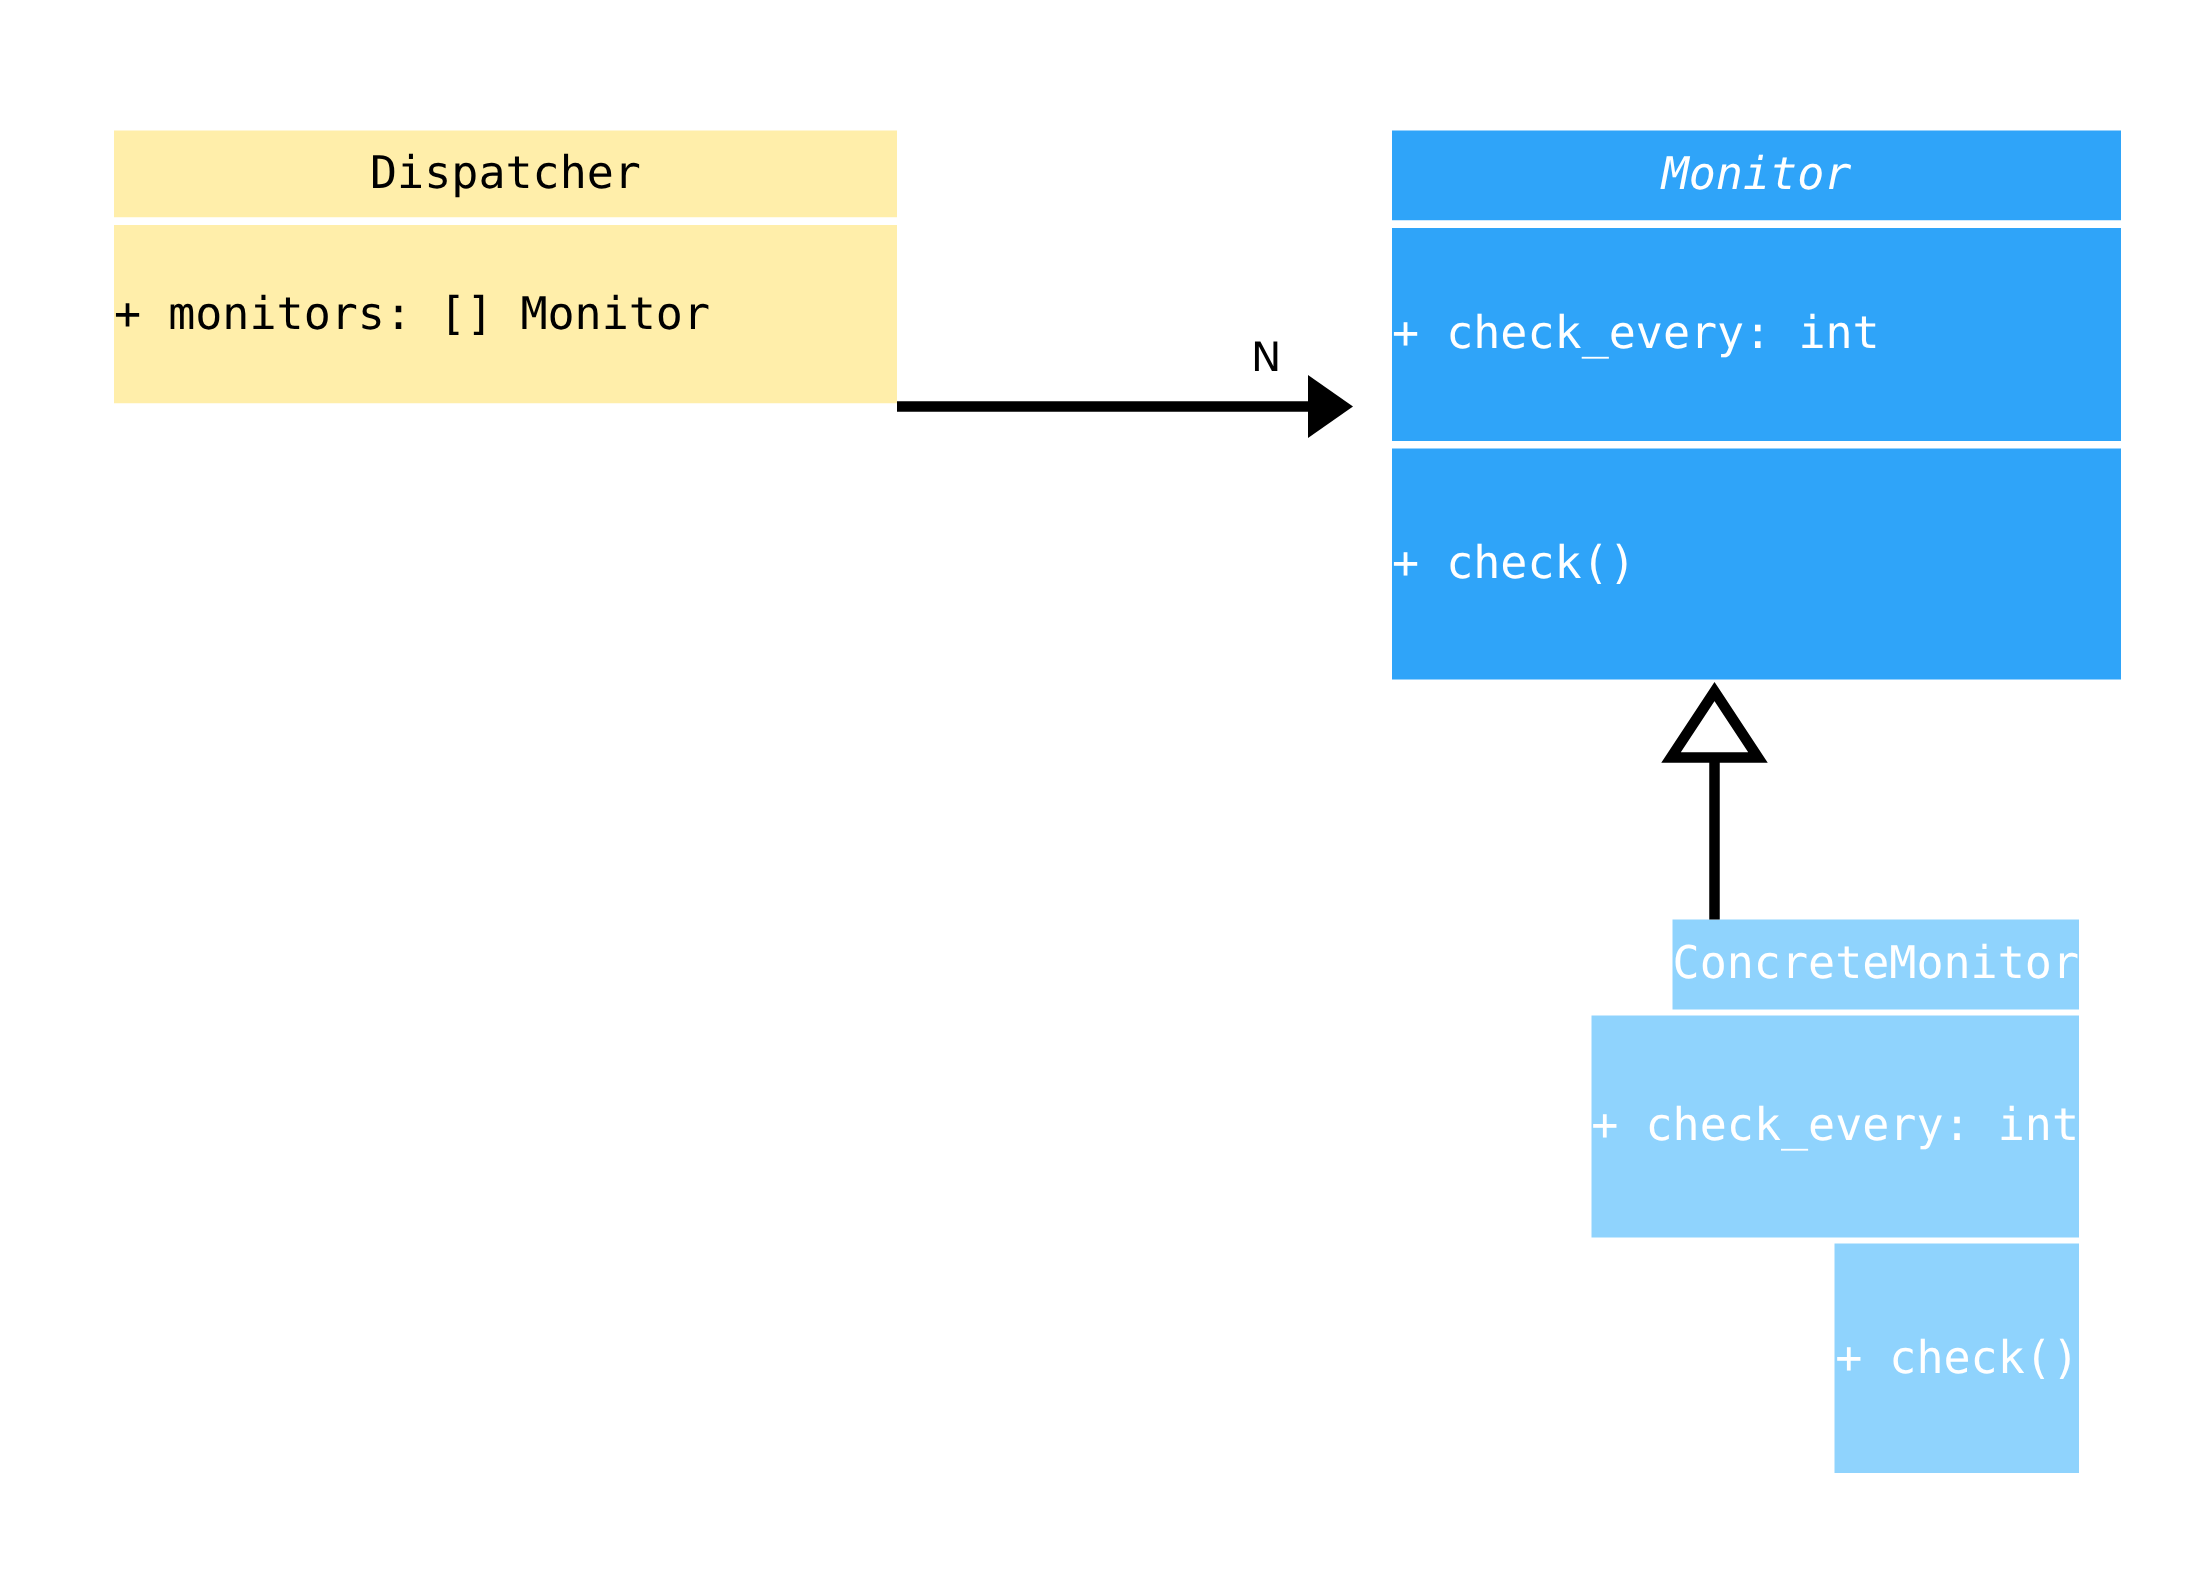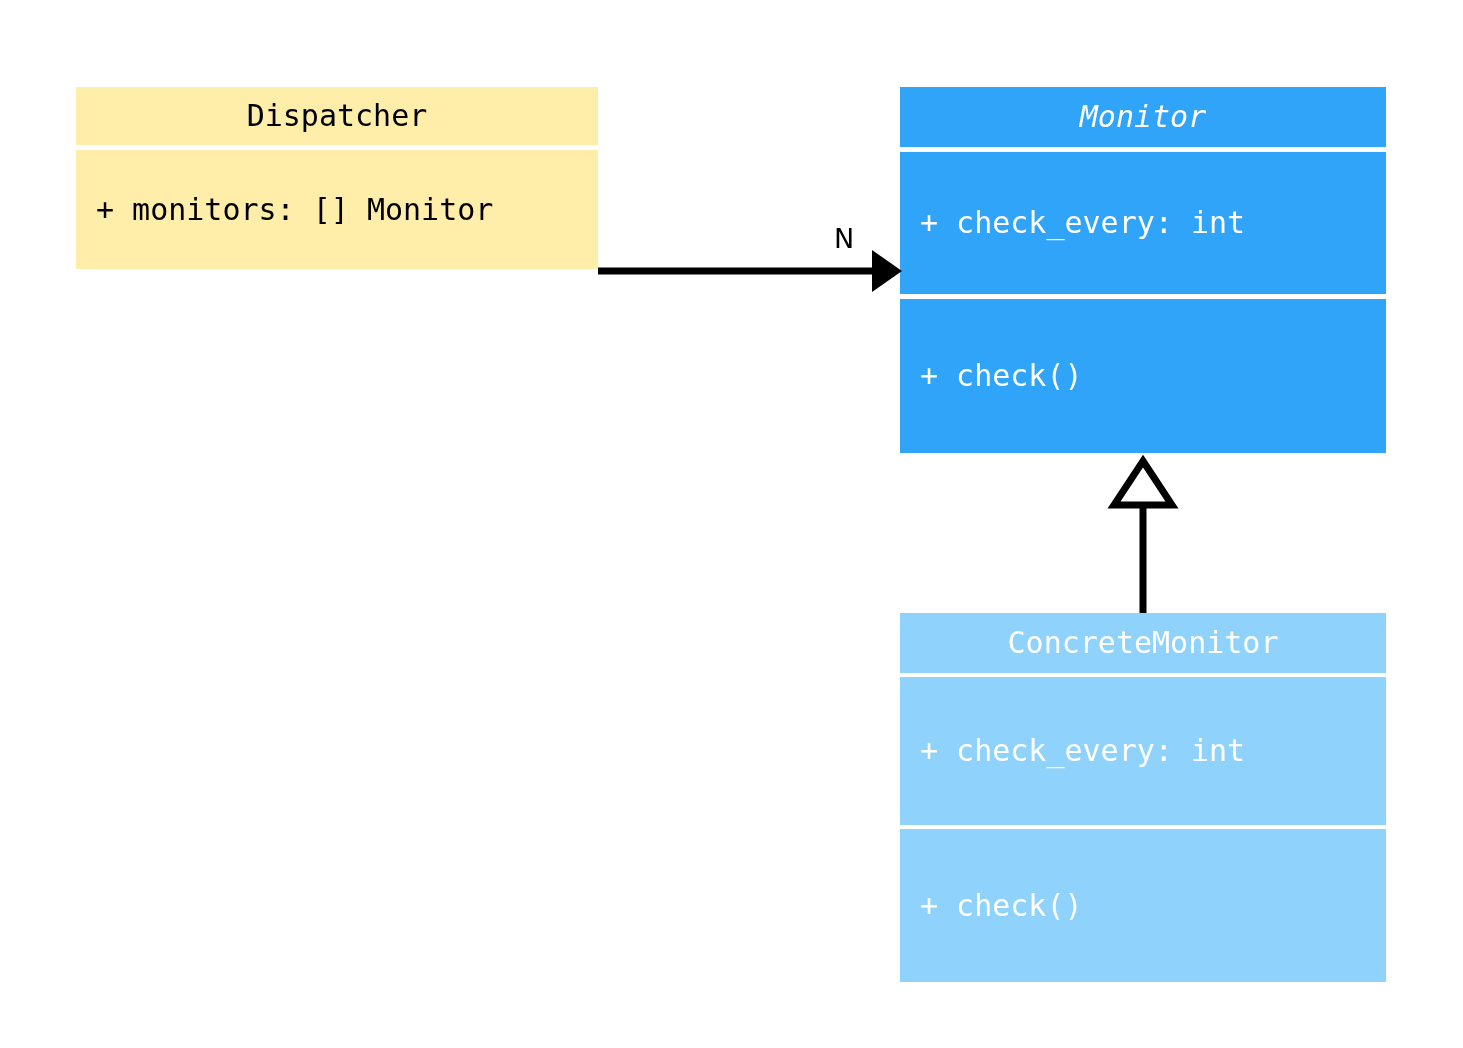--- a/index.html
+++ b/index.html
@@ -41,21 +41,20 @@
     text-align: center;
     font-size: 30px;
     line-height: 1;
     letter-spacing: 0px;
     white-space: pre;
   }
   .uml-members {
     font-size: 30px;
     line-height: 34px;
     white-space: pre;
-    padding-left: 20px;
   }
 
   
   .cls-dispatcher .uml-compartment { background: #ffeeaa; }
   .cls-dispatcher .uml-title,
   .cls-dispatcher .uml-members { color: #000000; }
 
   
   .cls-monitor .uml-compartment { background: #2fa4f9; }
   .cls-monitor .uml-title,
@@ -99,40 +98,40 @@
     <div class="uml-sep" style="height:5px;"></div>
 
     <div class="uml-compartment" style="height:119px; justify-content:center;">
       <div class="uml-members">+ monitors: [] Monitor</div>
     </div>
 
     <div class="uml-sep" style="height:5px;"></div>
 
   </div>
 
-  <div class="uml-class cls-monitor" style="left:900px; top:76px; width:486px; height:366px;">
+  <div class="uml-class cls-monitor" style="left:928px; top:76px; width:486px; height:366px;">
 
     <div class="uml-compartment" style="height:60px; justify-content:center;">
       <div class="uml-title">Monitor</div>
     </div>
 
     <div class="uml-sep" style="height:5px;"></div>
 
     <div class="uml-compartment" style="height:142px; justify-content:center;">
       <div class="uml-members">+ check_every: int</div>
     </div>
 
     <div class="uml-sep" style="height:5px;"></div>
 
     <div class="uml-compartment" style="height:154px; justify-content:center;">
       <div class="uml-members">+ check()</div>
     </div>
   </div>
 
-  <div class="uml-class cls-concretemonitor" style="left:900px; top:602px; width:486px; height:369px;">
+  <div class="uml-class cls-concretemonitor" style="left:900px; top:602px; width:486px; height:369px;align-items:flex-end;">
 
     <div class="uml-compartment" style="height:60px; justify-content:center;">
       <div class="uml-title">ConcreteMonitor</div>
     </div>
 
     <div class="uml-sep" style="height:4px;"></div>
 
     <div class="uml-compartment" style="height:148px; justify-content:center;">
       <div class="uml-members">+ check_every: int</div>
     </div>

